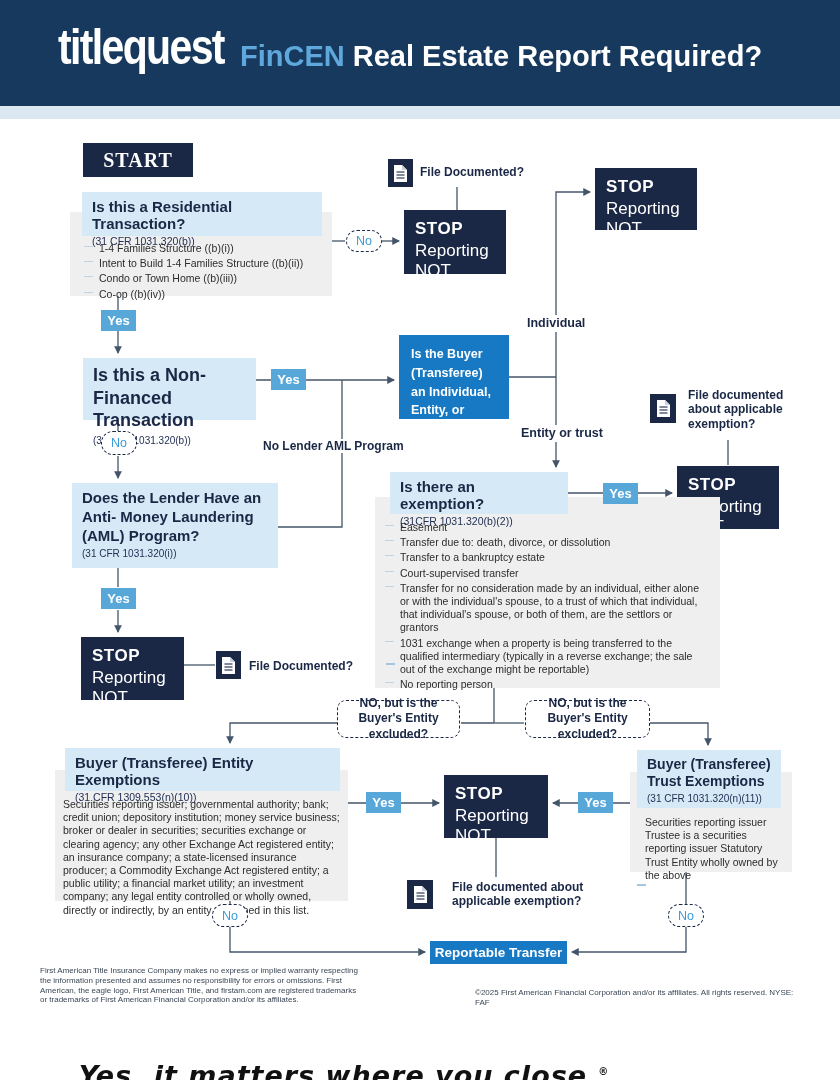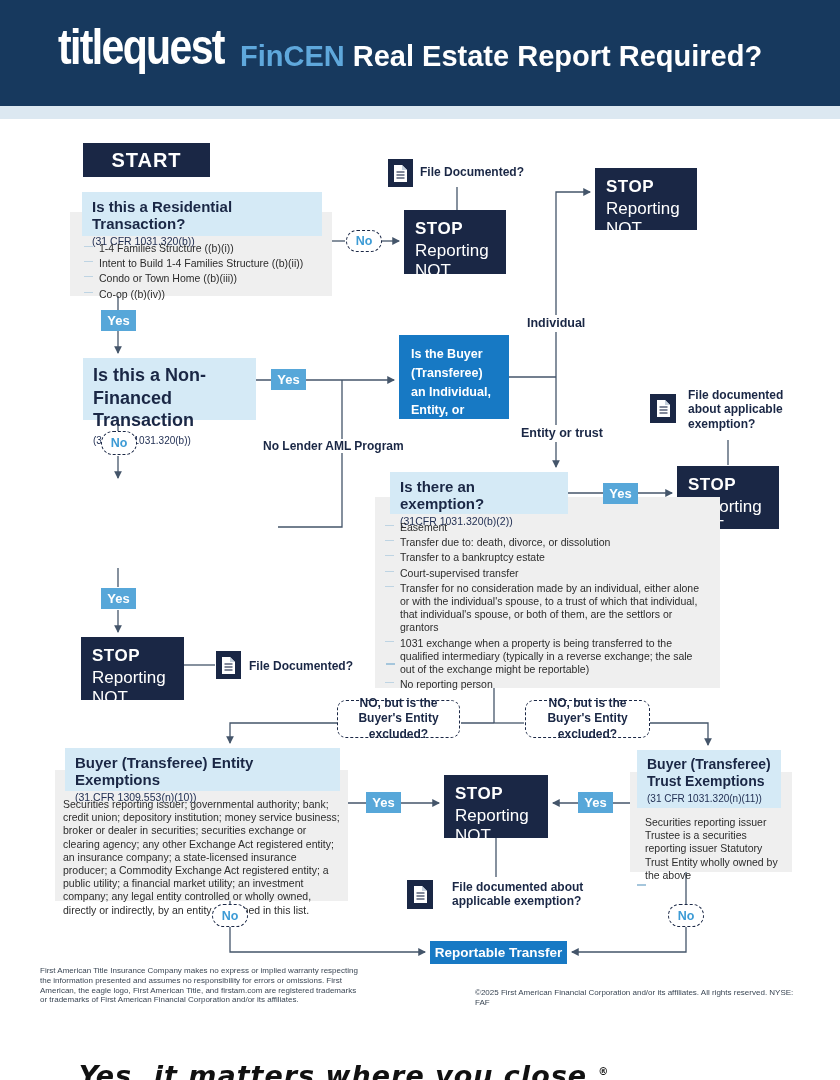--- a/index.html
+++ b/index.html
@@ -8,36 +8,36 @@
   .abs{position:absolute;}
   
   .hdr{left:0;top:0;width:840px;height:106px;background:#17395E;}
   .hdr-strip{left:0;top:106px;width:840px;height:13px;background:#DCE8F1;}
   .logo{left:58px;top:22px;font-size:50px;font-weight:800;color:#fff;letter-spacing:-2px;
         transform:scaleX(.82);transform-origin:left top;line-height:1;}
   .hdr-title{left:240px;top:40px;font-size:29px;font-weight:800;color:#fff;white-space:nowrap;}
   .hl{color:#5FA8DC;}
   
   .navy{background:#1A2745;color:#fff;}
-  .start{left:83px;top:143px;width:127px;height:34px;display:flex;align-items:center;justify-content:center;
-         font-size:20px;font-weight:800;letter-spacing:1px;}
+  .start{left:83px;top:143px;width:110px;height:34px;display:flex;align-items:center;justify-content:center;
+         font-size:20px;font-weight:800;letter-spacing:1px;font-family:Liberation Serif, serif;}
   .stop{padding:9px 11px;box-sizing:border-box;}
   .stop .t{font-size:17px;font-weight:800;letter-spacing:.5px;}
   .stop .s{font-size:17px;line-height:1.18;margin-top:2px;}
   .lbh{background:#D5EAF6;box-sizing:border-box;padding:6px 10px;z-index:4;}
   .gray{background:#EFEFEF;z-index:2;}
   .qt{font-weight:800;color:#1A2745;}
   .cite{font-size:10.5px;color:#223054;margin-top:3px;}
   .blist{list-style:none;margin:0;padding:0;font-size:10.5px;color:#2c2c2c;}
   .blist li{position:relative;padding-left:15px;line-height:13.2px;margin-top:2px;}
   .blist li::before{content:"\2014";position:absolute;left:0;top:-2px;color:#A5C6DC;font-size:9px;}
   .para{font-size:10.5px;line-height:13.2px;color:#2c2c2c;}
   .chip{background:#57A7D9;color:#fff;font-weight:800;font-size:13px;display:flex;align-items:center;
         justify-content:center;z-index:5;}
-  .noov{border:1.6px dashed #1A2745;border-radius:14px;background:#fff;color:#3D9BD5;font-weight:700;
+  .noov{border:1.6px dashed #1A2745;border-radius:14px;background:#fff;color:#3D9BD5;font-weight:400;
         font-size:12.5px;display:flex;align-items:center;justify-content:center;z-index:5;box-sizing:border-box;}
   .dashbox{border:1.6px dashed #1A2745;border-radius:9px;background:#fff;color:#1A2745;font-weight:800;
         font-size:12px;line-height:1.3;display:flex;align-items:center;justify-content:center;text-align:center;
         padding:3px 6px;z-index:5;box-sizing:border-box;}
   .flab{font-size:12px;font-weight:800;color:#1A2745;background:#fff;z-index:5;line-height:1.2;}
   .docicon{display:flex;align-items:center;justify-content:center;z-index:5;}
   .blue{background:#1779C4;color:#fff;}
   .buyer{padding:10px 12px;box-sizing:border-box;font-size:12.5px;font-weight:800;line-height:1.5;z-index:4;}
   .reportable{display:flex;align-items:center;justify-content:center;font-size:13.5px;font-weight:800;z-index:5;}
   .wire{left:0;top:0;z-index:1;}
@@ -139,20 +139,24 @@
     <div class="cite" style="font-size:10px;">(31 CFR 1031.320(b))</div>
   </div>
   <div class="abs chip" style="left:271px;top:369px;width:35px;height:21px;">Yes</div>
   <div class="abs noov" style="left:101px;top:431px;width:36px;height:24px;">No</div>
   <div class="abs flab" style="left:263px;top:439px;width:170px;">No Lender AML Program</div>
 
   <div class="abs blue buyer" style="left:399px;top:335px;width:110px;height:84px;">Is the Buyer (Transferee) an Individual, Entity, or Trust?</div>
   <div class="abs flab" style="left:524px;top:315px;padding:1px 3px;font-size:12.5px;">Individual</div>
   <div class="abs flab" style="left:518px;top:425px;padding:1px 3px;font-size:12.5px;">Entity or trust</div>
 
+  <div class="abs lbh" style="left:72px;top:483px;width:206px;height:85px;">
+    <div class="qt" style="font-size:15px;line-height:1.25;">Does the Lender Have an Anti- Money Laundering (AML) Program?</div>
+    <div class="cite" style="font-size:10px;">(31 CFR 1031.320(i))</div>
+  </div>
   <div class="abs chip" style="left:101px;top:588px;width:35px;height:21px;">Yes</div>
   <div class="abs navy stop" style="left:81px;top:637px;width:103px;height:63px;">
     <div class="t">STOP</div>
     <div class="s">Reporting NOT Required</div>
   </div>
   <div class="abs navy docicon" style="left:216px;top:651px;width:25px;height:28px;">
     <svg width="15" height="17" viewBox="0 0 15 17">
         <path d="M1,0 h8 l5,5 v12 h-13 z" fill="#fff"></path>
         <path d="M9,0 l5,5 h-5 z" fill="#c7d2de"></path>
         <g stroke="#1A2745" stroke-width="1.1">

